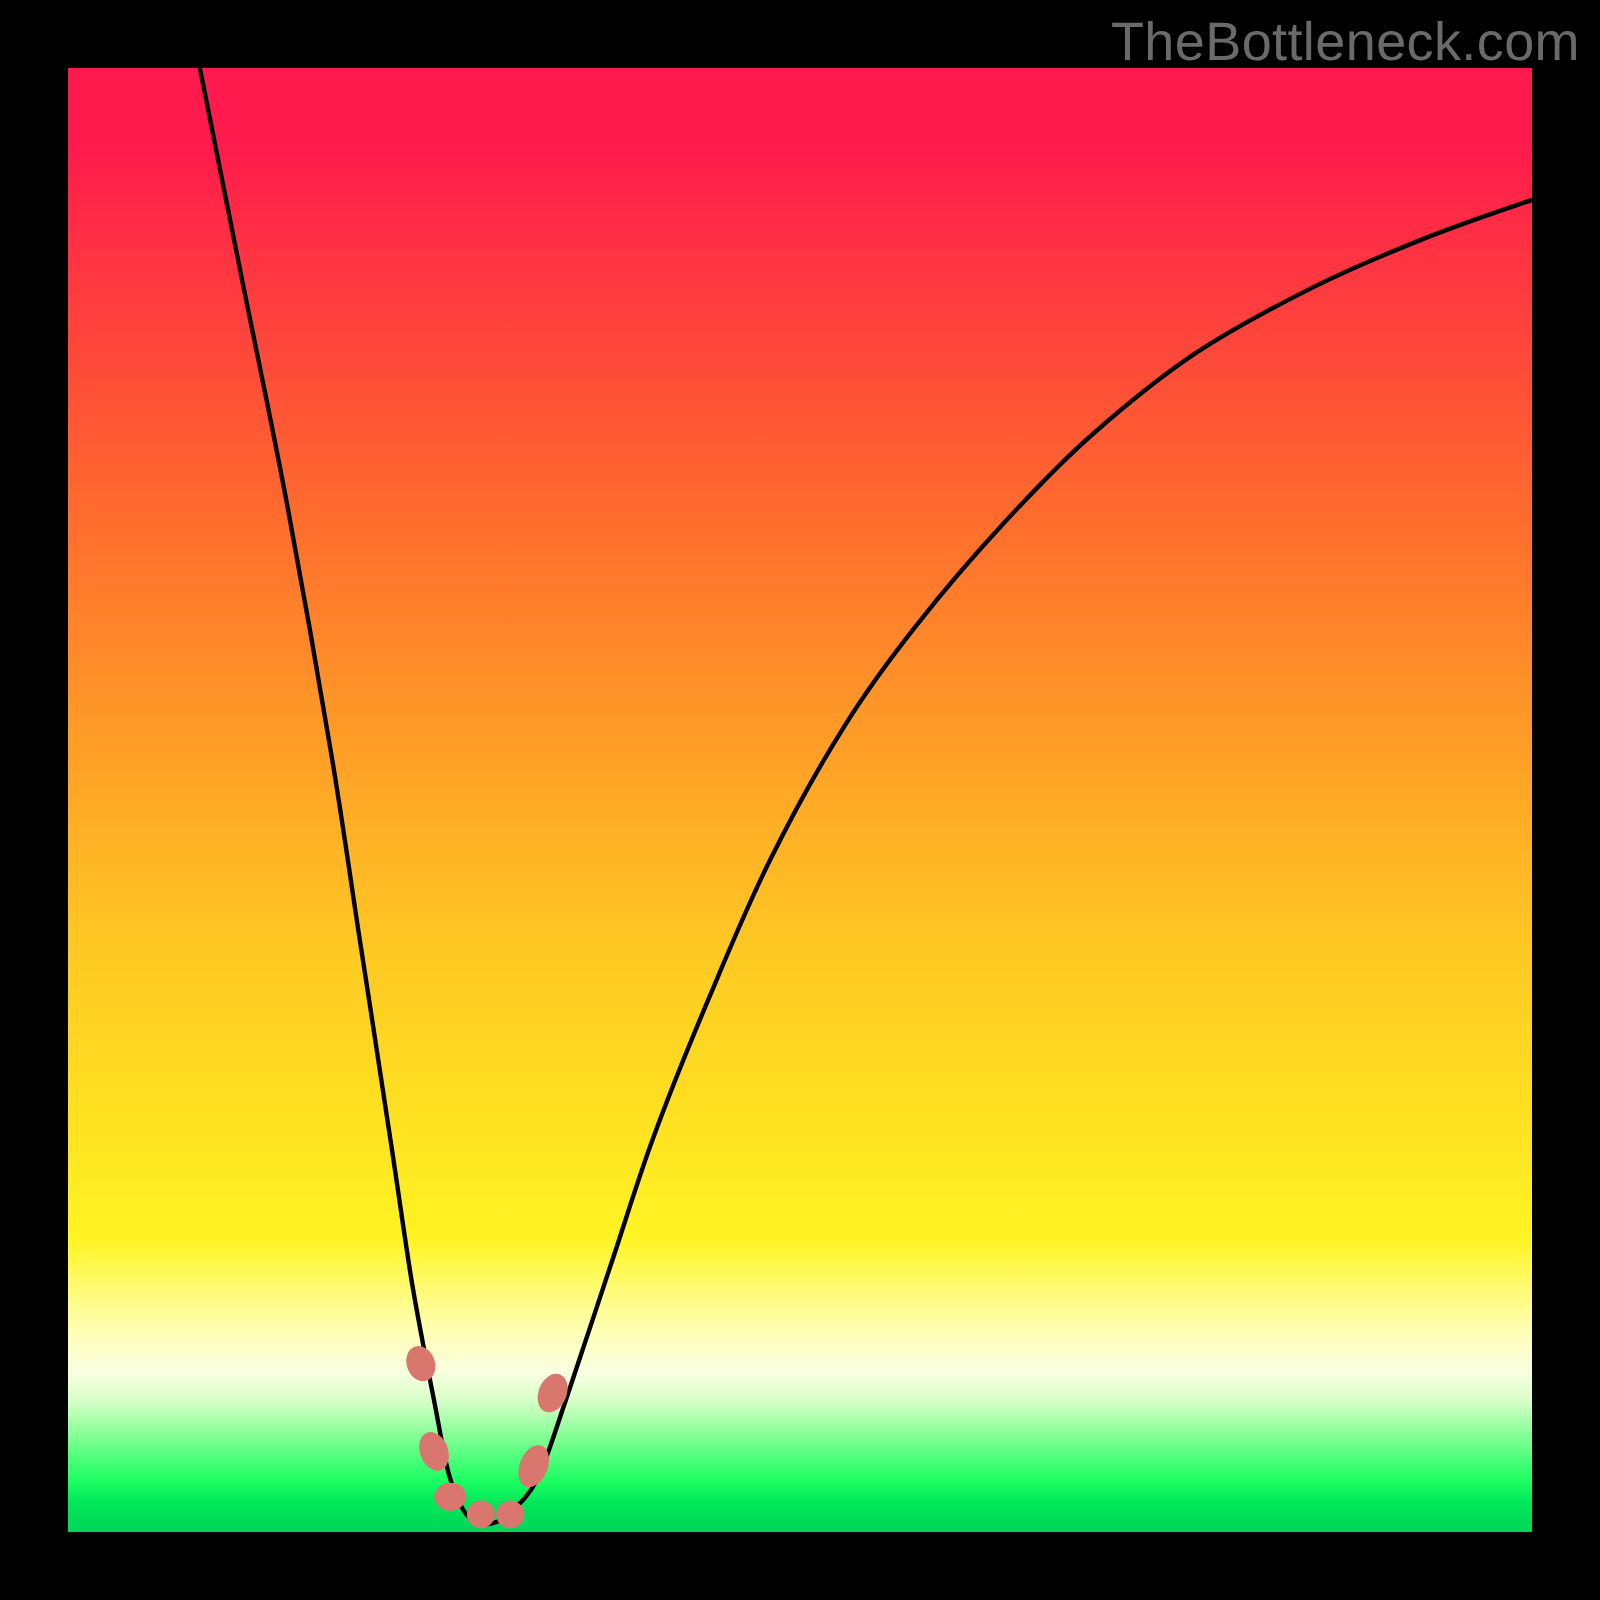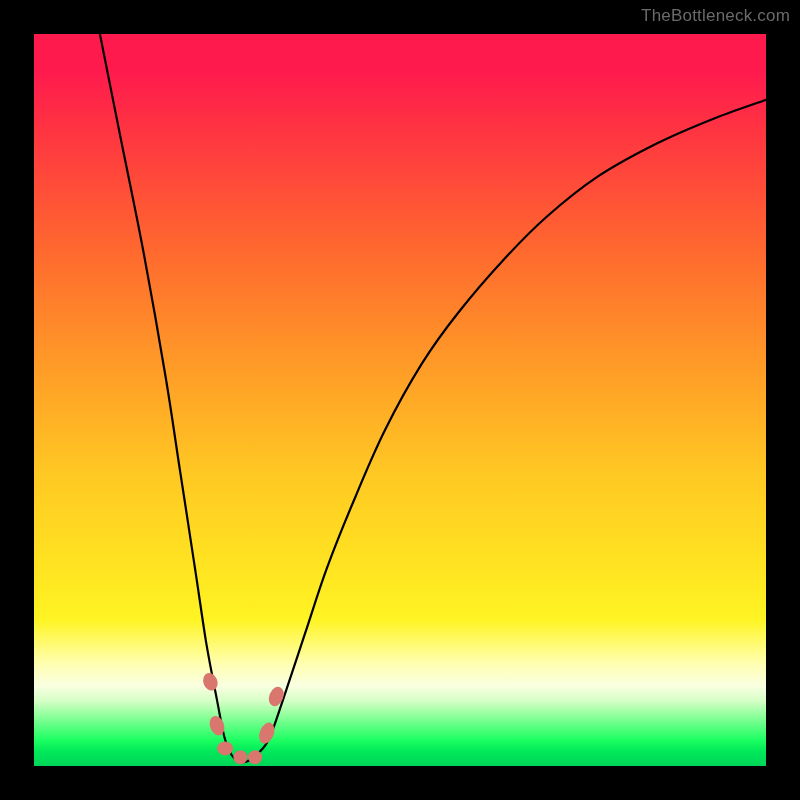--- a/index.html
+++ b/index.html
@@ -43,21 +43,21 @@
       #1cff62 96.5%,
       #00e85a 98%,
       #00d557 100%
     );
   }
   .watermark {
     position: absolute;
     top: 6px;
     right: 10px;
     color: #6a6a6a;
-    font-size: 17px;
+    font-size: 27px;
     letter-spacing: 0.2px;
     font-weight: 400;
   }
   svg.curve {
     position: absolute;
     top: 0;
     left: 0;
     width: 732px;
     height: 732px;
   }

